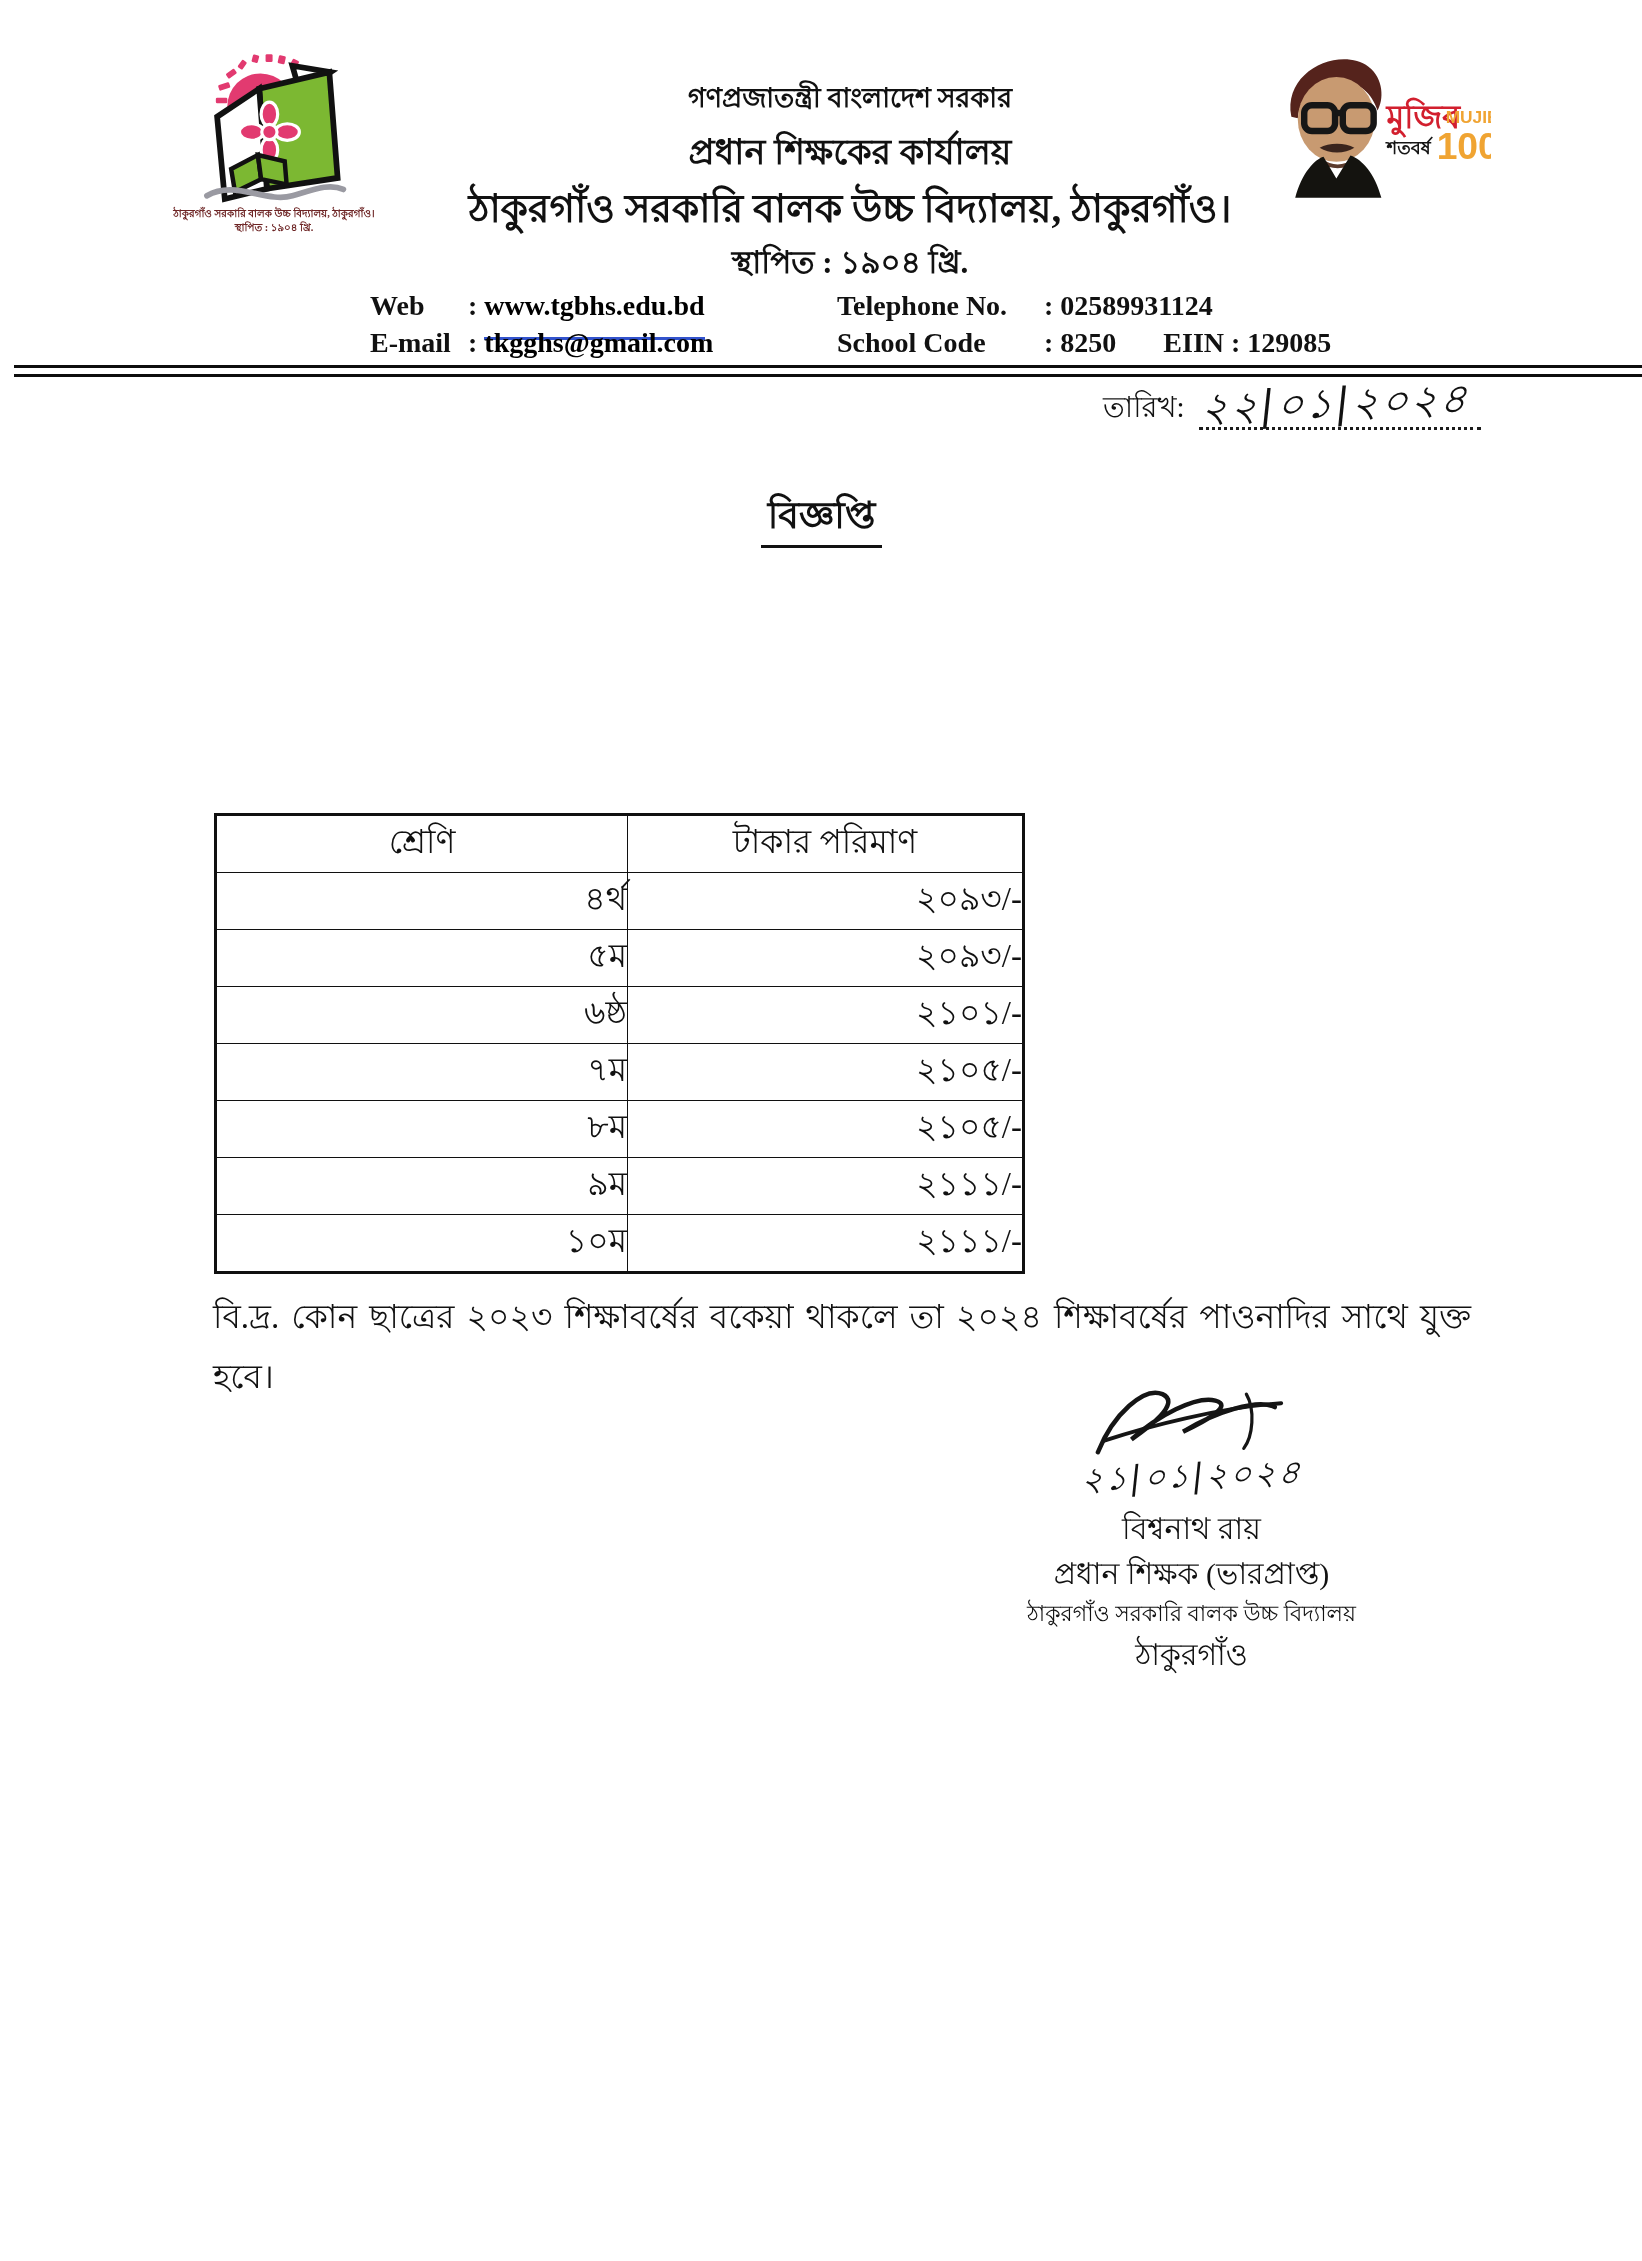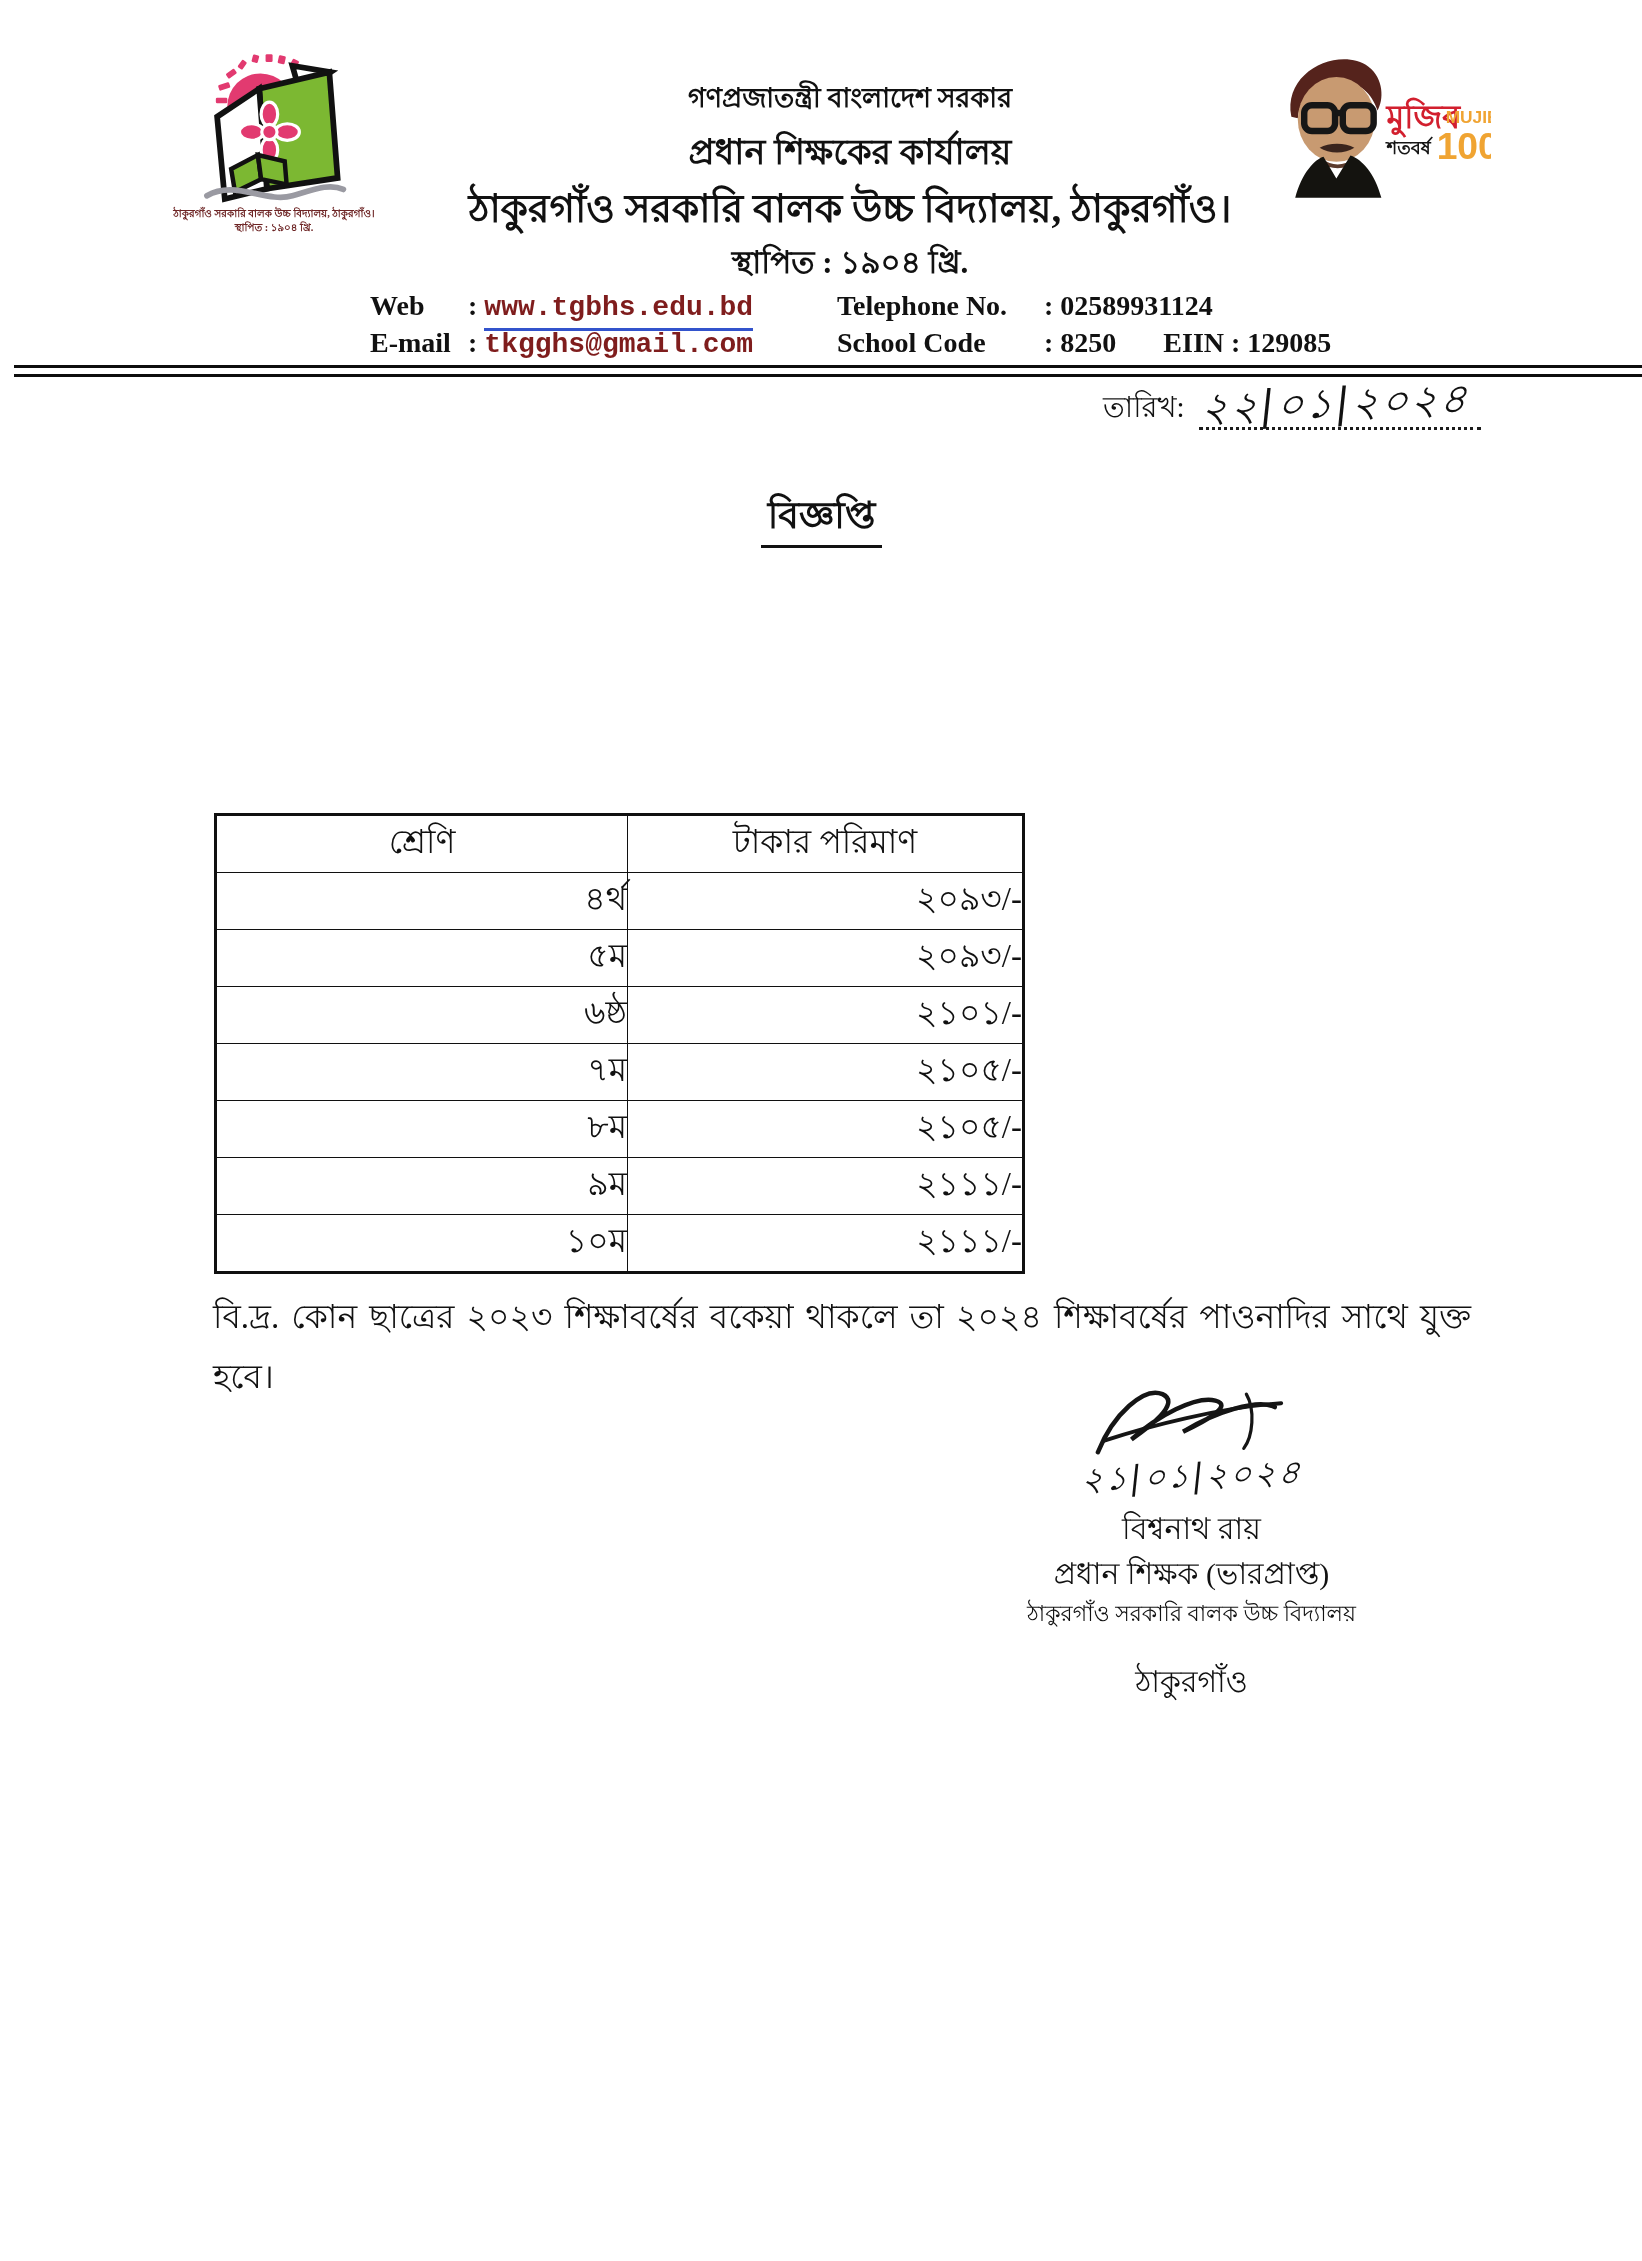--- a/index.html
+++ b/index.html
@@ -28,21 +28,21 @@
   .h-est{font-size:31px;line-height:49px;}
 
   
   .contact-cell{font-size:28px;font-weight:bold;white-space:nowrap;}
   .c-web{left:370px;top:290px;}
   .c-email{left:370px;top:327px;}
   .c-phone{left:837px;top:290px;}
   .c-code{left:837px;top:327px;}
   .lbl-left{display:inline-block;width:98px;}
   .lbl-right{display:inline-block;width:207px;}
-  .doc-link{color:#7f1d1d;text-decoration:none;border-bottom:3.9px solid #3353cc;padding-bottom:5px;font-family:Liberation Mono, monospace;}
+  .doc-link{color:#000000;text-decoration:none;border-bottom:3.9px solid #3353cc;padding-bottom:16px;}
   .eiin-gap{display:inline-block;width:33px;}
 
   
   .rule{left:14px;top:365px;width:1629px;height:5.8px;
         border-top:3.9px solid #0d0d0d;border-bottom:3.2px solid #0d0d0d;}
   .date-line{left:1103px;top:381px;display:flex;align-items:flex-end;gap:14px;}
   .date-label{font-size:29px;line-height:45px;}
   .dotted-wrap{border-bottom:3.9px dotted #1c1c1c;padding:0 11.6px 1.3px 3.9px;}
   .hand{font-family:"DejaVu Sans",sans-serif;font-style:italic;display:inline-block;
         transform:skewX(-8deg) rotate(-2deg);letter-spacing:2.6px;}
@@ -65,21 +65,21 @@
   .col-amount{width:49%;}
 
   
   .note-para{left:213px;top:1287px;width:1258px;font-size:33px;line-height:60px;text-align:justify;}
   .sig-block{left:984px;top:1376px;width:415px;text-align:center;}
   .sig-scribble{width:213px;height:97px;display:block;margin:0 auto;}
   .sig-date{margin-top:-23px;font-size:33px;}
   .sig-name{margin-top:2.6px;font-size:30px;line-height:40px;}
   .sig-role{margin-top:5px;font-size:30px;line-height:40px;}
   .sig-org{margin-top:0;font-size:22px;line-height:40px;}
-  .sig-place{margin-top:28px;font-size:30px;line-height:40px;}
+  .sig-place{margin-top:1px;font-size:30px;line-height:40px;}
 </style>
 </head>
 <body>
 
 <div class="page">
 
   <div class="abs school-logo">
     <svg viewBox="0 0 240 240">
 
       <g fill="#e23a70">

